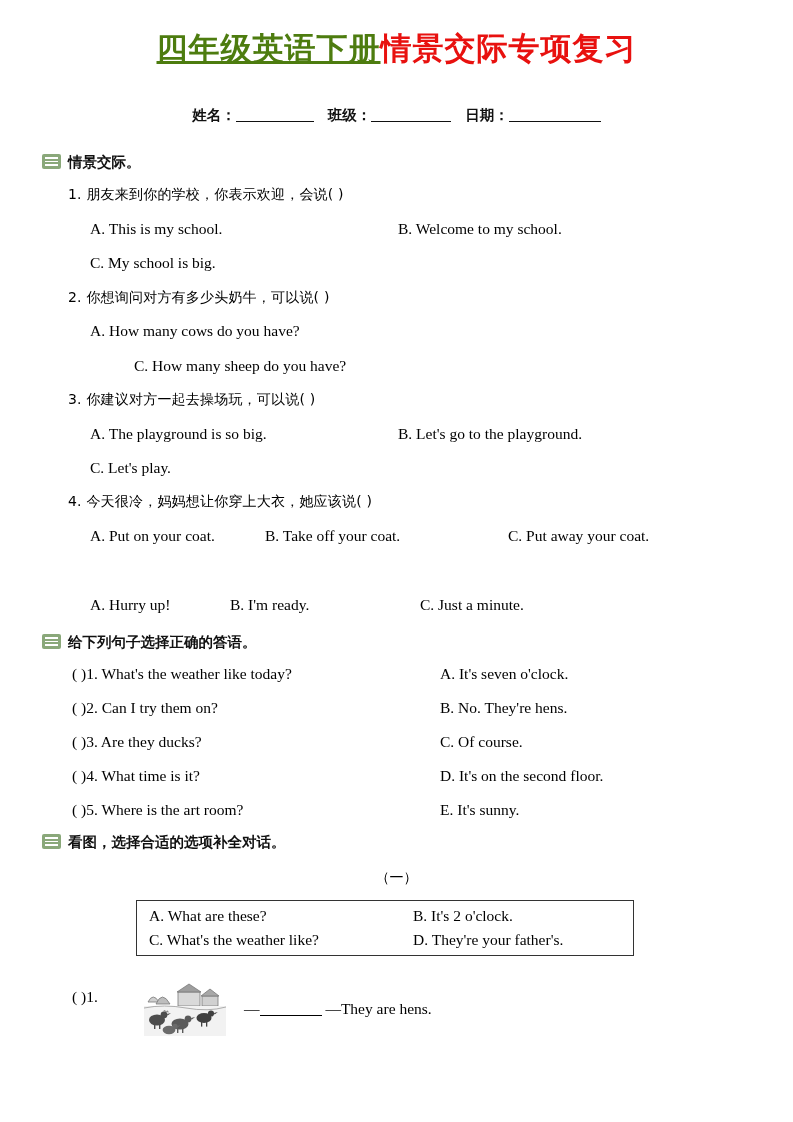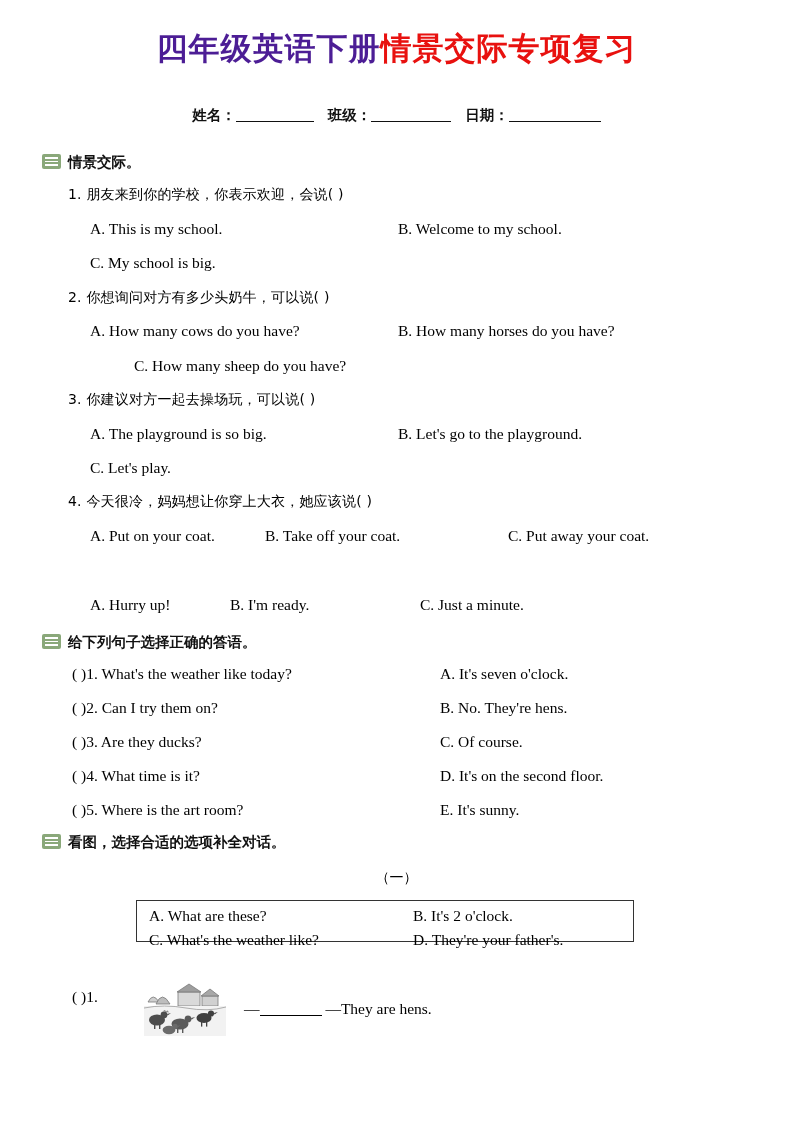--- a/index.html
+++ b/index.html
@@ -29,21 +29,21 @@
     width: 793px;
     text-align: center;
     white-space: nowrap;
   }
   .title-black, .title-red {
     font-family: "DejaVu Sans", sans-serif;
     font-weight: bold;
     font-size: 31px;
     letter-spacing: 1px;
   }
-  .title-black { color: #4c1d95; }
+  .title-black { color: #4d7c0f; text-decoration: underline; }
   .title-red { color: #e8110f; }
 
   
   .name-row {
     position: absolute;
     top: 106px;
     left: 0;
     width: 793px;
     text-align: center;
     font-family: "DejaVu Sans", sans-serif;
@@ -134,21 +134,21 @@
     left: 0;
     text-align: center;
     font-family: "DejaVu Sans", sans-serif;
     font-size: 14px;
   }
   .optbox {
     position: absolute;
     left: 136px;
     top: 900px;
     width: 498px;
-    height: 42px;
+    height: 56px;
     border: 1.4px solid #333;
     box-sizing: border-box;
   }
   .optbox .line {
     position: absolute;
     left: 12px;
     font-size: 15.5px;
     white-space: nowrap;
     font-family: "Liberation Serif", serif;
   }
@@ -230,21 +230,20 @@
     <span class="secnum"><i class="l1"></i><i class="l2"></i><i class="l3"></i></span><span>情景交际。</span>
   </div>
 
   <div class="q q-stem" style="top:186px; left:68px;">1. 朋友来到你的学校，你表示欢迎，会说(        )</div>
   <div class="q q-opt" style="top:220px; left:90px;">A. This is my school.</div>
   <div class="q q-opt" style="top:220px; left:398px;">B. Welcome to my school.</div>
   <div class="q q-opt" style="top:254px; left:90px;">C. My school is big.</div>
 
   <div class="q q-stem" style="top:289px; left:68px;">2. 你想询问对方有多少头奶牛，可以说(        )</div>
   <div class="q q-opt" style="top:322px; left:90px;">A. How many cows do you have?</div>
-  <div class="q q-opt" style="top:322px; left:398px;">B. How many horses do you have?</div>
   <div class="q q-opt" style="top:357px; left:90px;margin-left:44px;">C. How many sheep do you have?</div>
 
   <div class="q q-stem" style="top:391px; left:68px;">3. 你建议对方一起去操场玩，可以说(        )</div>
   <div class="q q-opt" style="top:425px; left:90px;">A. The playground is so big.</div>
   <div class="q q-opt" style="top:425px; left:398px;">B. Let's go to the playground.</div>
   <div class="q q-opt" style="top:459px; left:90px;">C. Let's play.</div>
 
   <div class="q q-stem" style="top:493px; left:68px;">4. 今天很冷，妈妈想让你穿上大衣，她应该说(        )</div>
   <div class="q q-opt" style="top:527px; left:90px;">A. Put on your coat.</div>
   <div class="q q-opt" style="top:527px; left:265px;">B. Take off your coat.</div>

